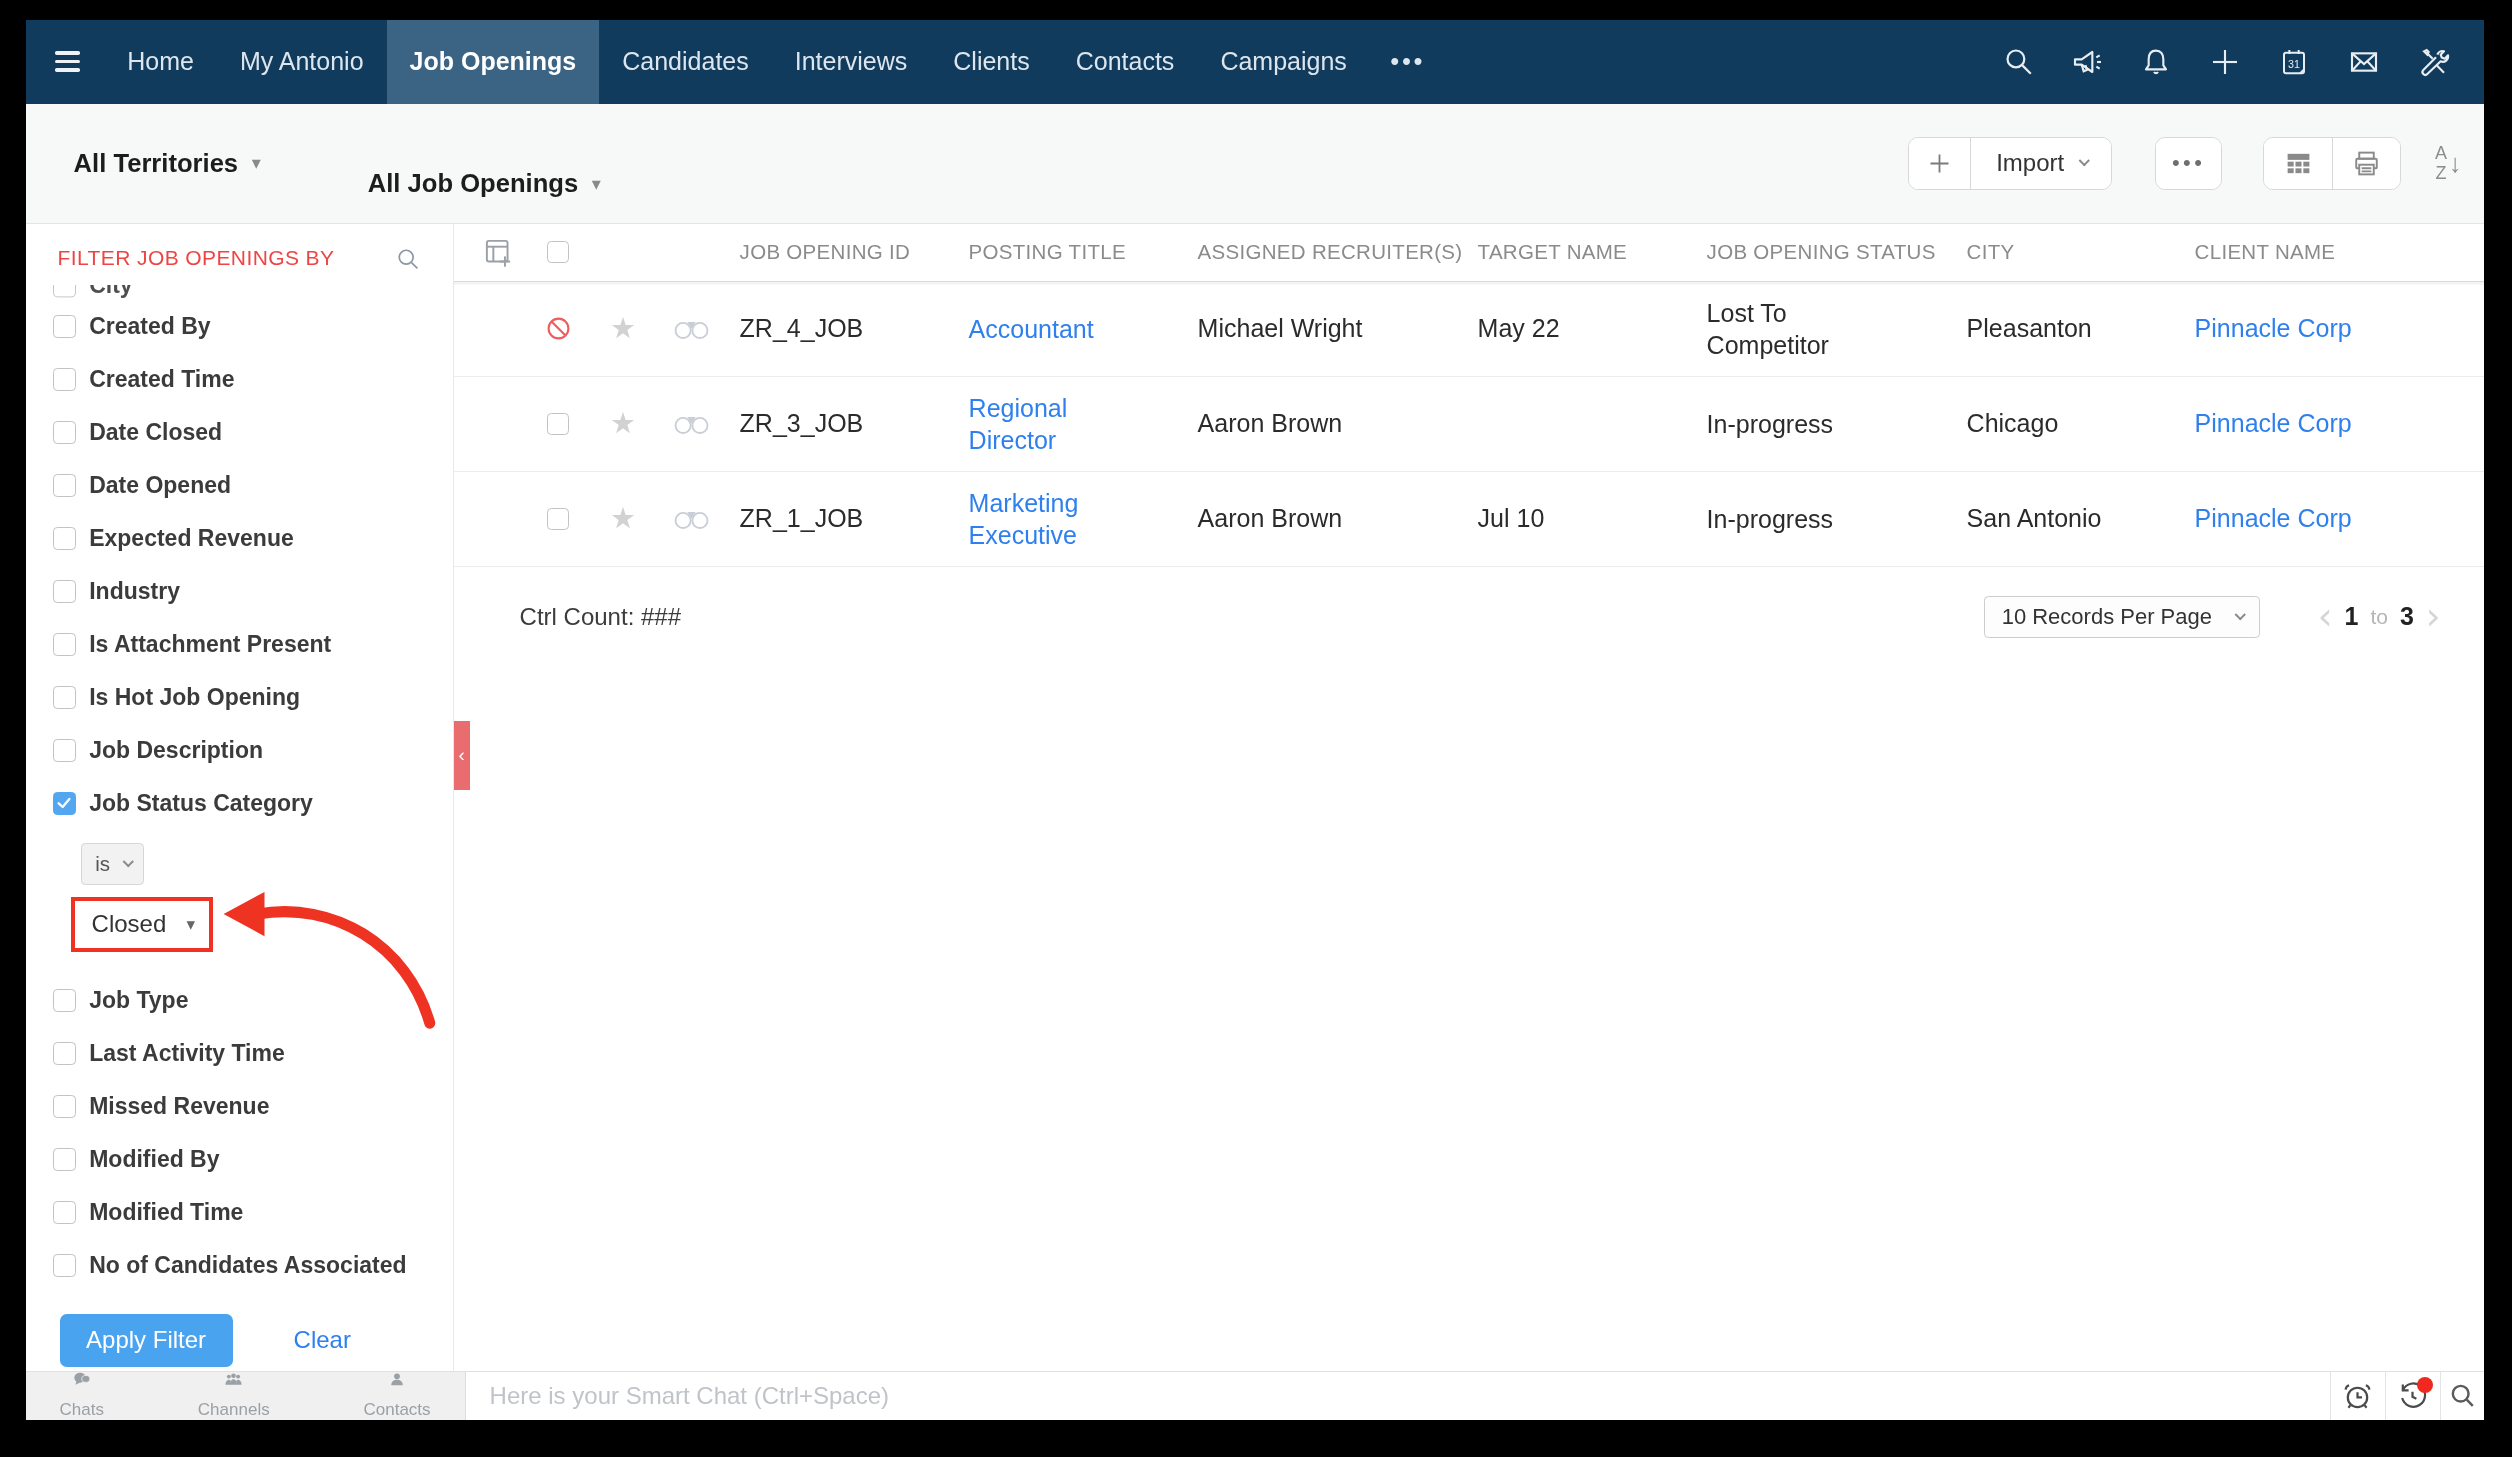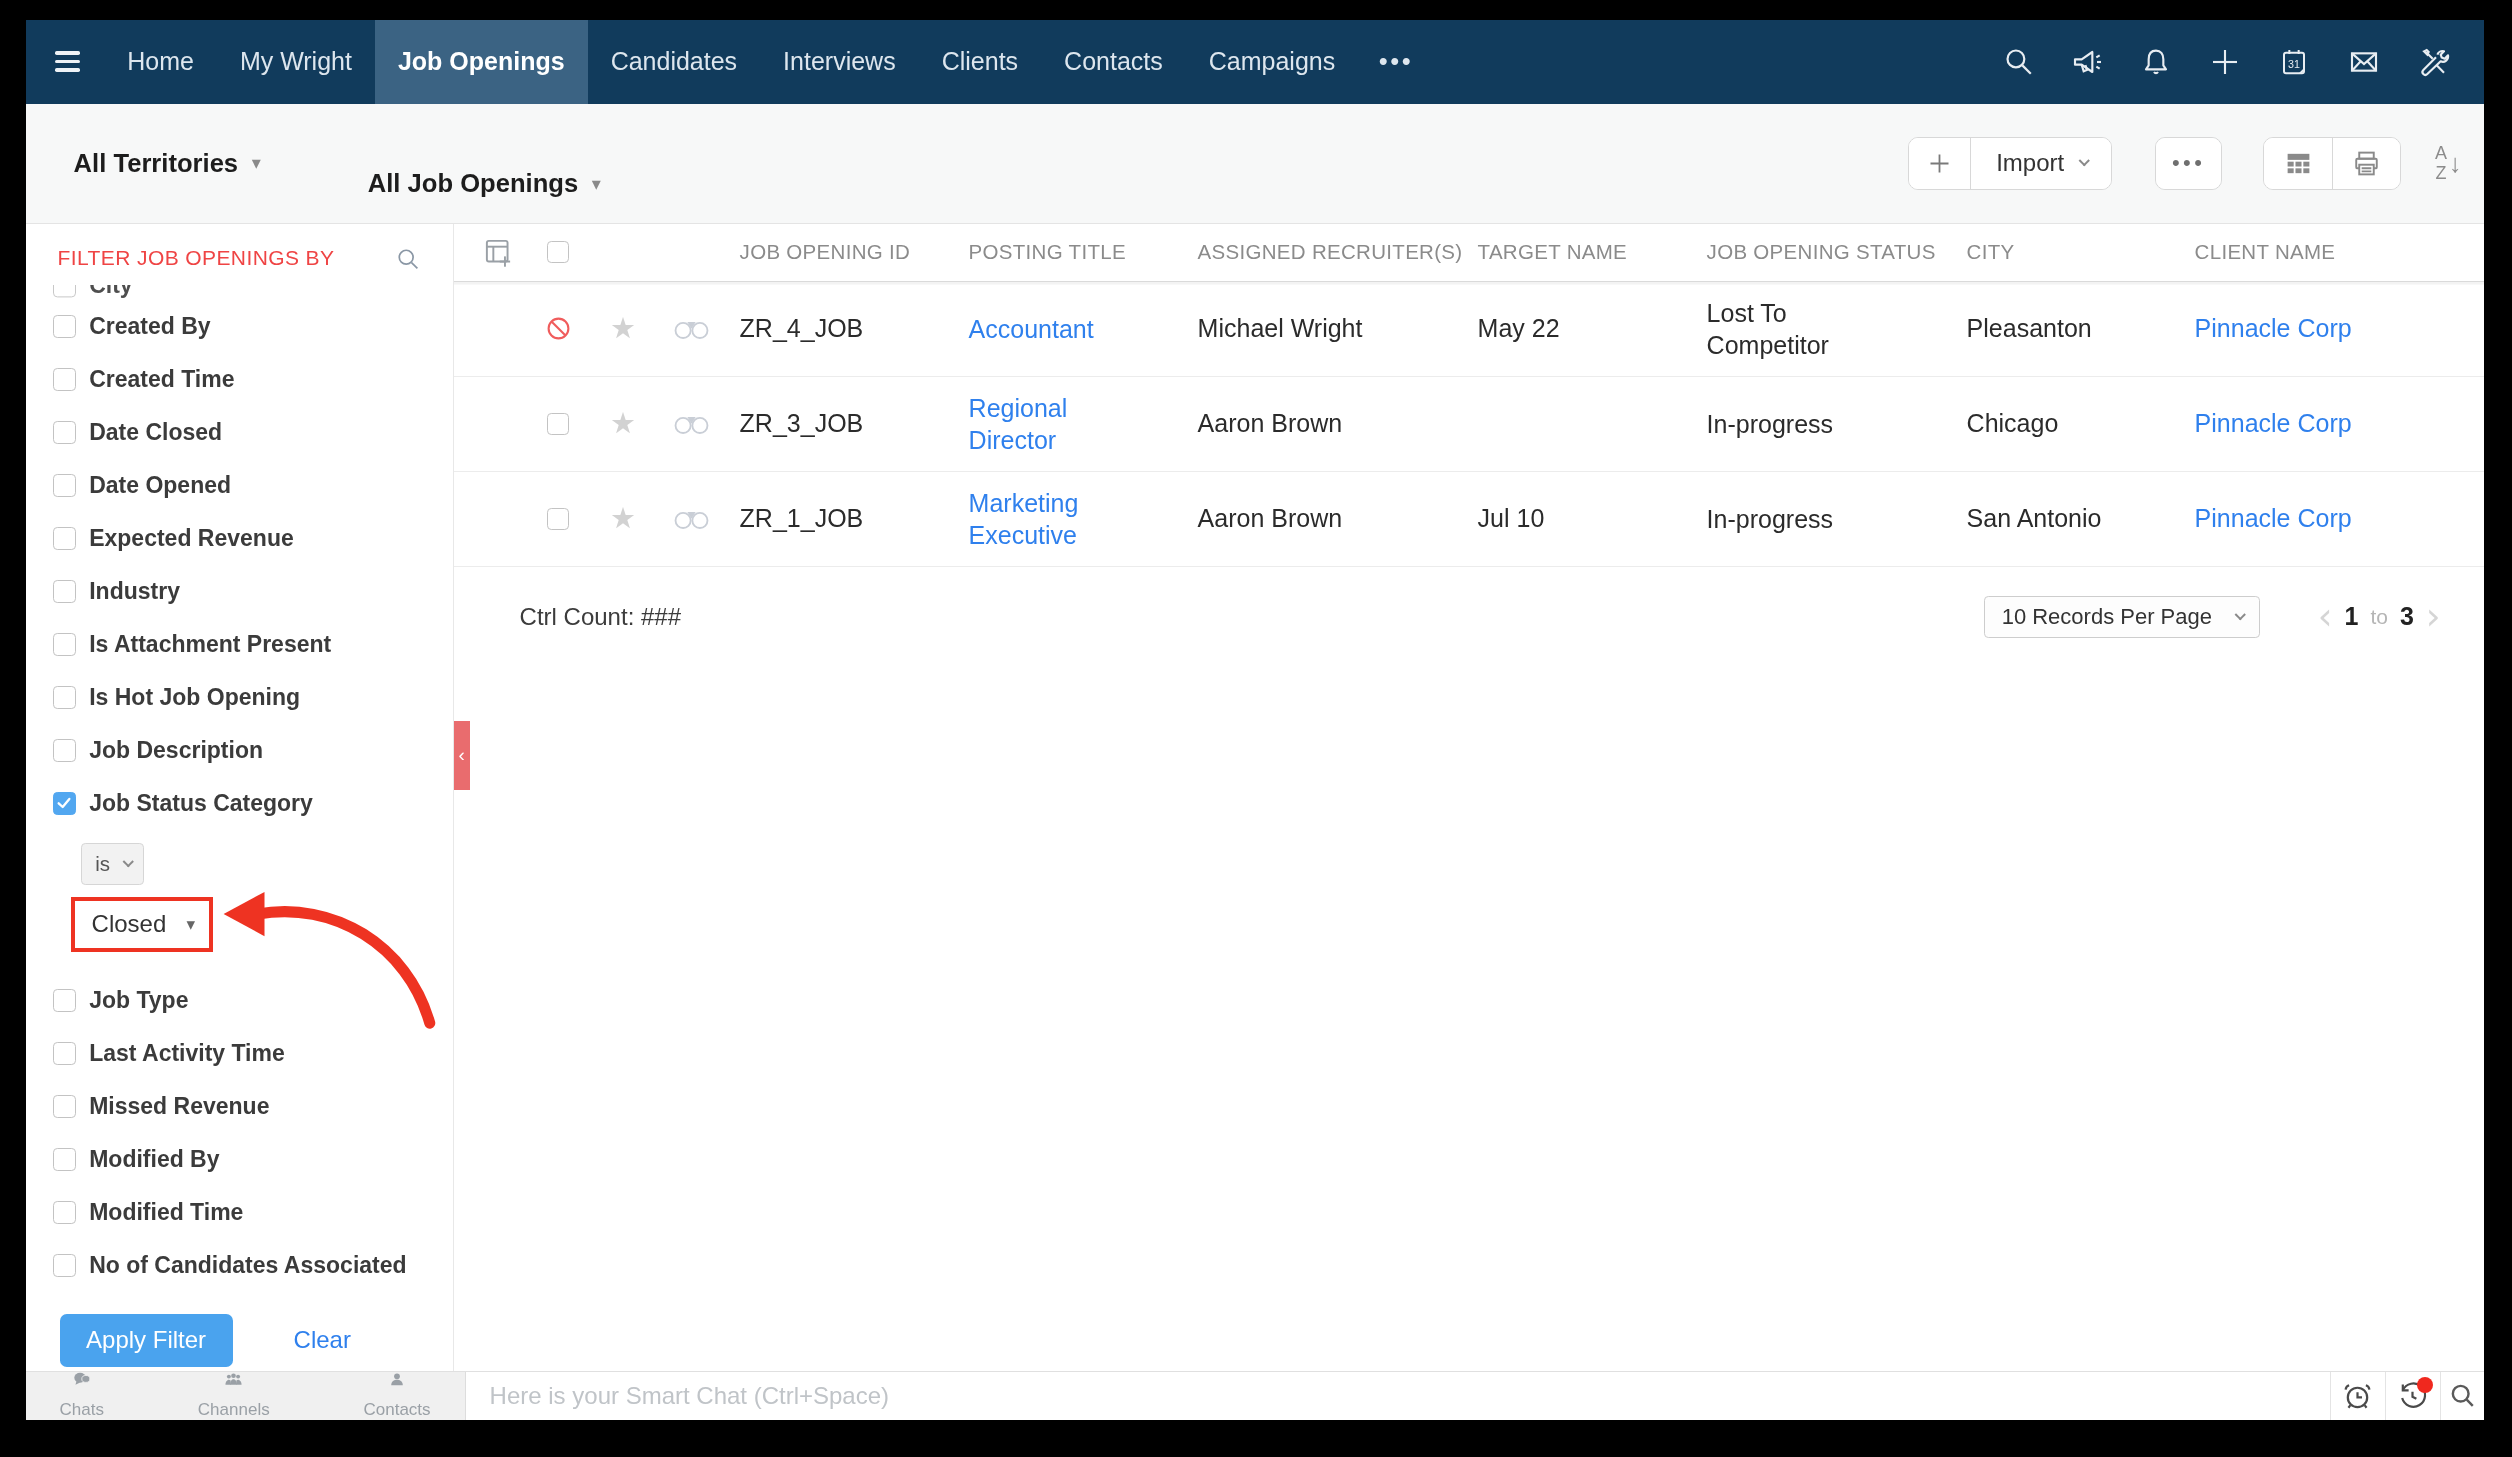--- a/index.html
+++ b/index.html
@@ -109,21 +109,21 @@
   <div class="app">
 
     <header class="navbar">
       <div class="nav-left">
         <div class="hamburger">
             <span></span>
             <span></span>
             <span></span>
           </div>
         <div class="nav-item">Home</div>
-        <div class="nav-item">My Wright</div>
+        <div class="nav-item">My Antonio</div>
         <div class="nav-item active">Job Openings</div>
         <div class="nav-item">Candidates</div>
         <div class="nav-item">Interviews</div>
         <div class="nav-item">Clients</div>
         <div class="nav-item">Contacts</div>
         <div class="nav-item">Campaigns</div>
         <div class="nav-more">•••</div>
       </div>
       <div class="nav-icons">
         <svg width="31" height="31" viewBox="0 0 24 24" fill="none" stroke="#e8edf2" stroke-width="1.7">

